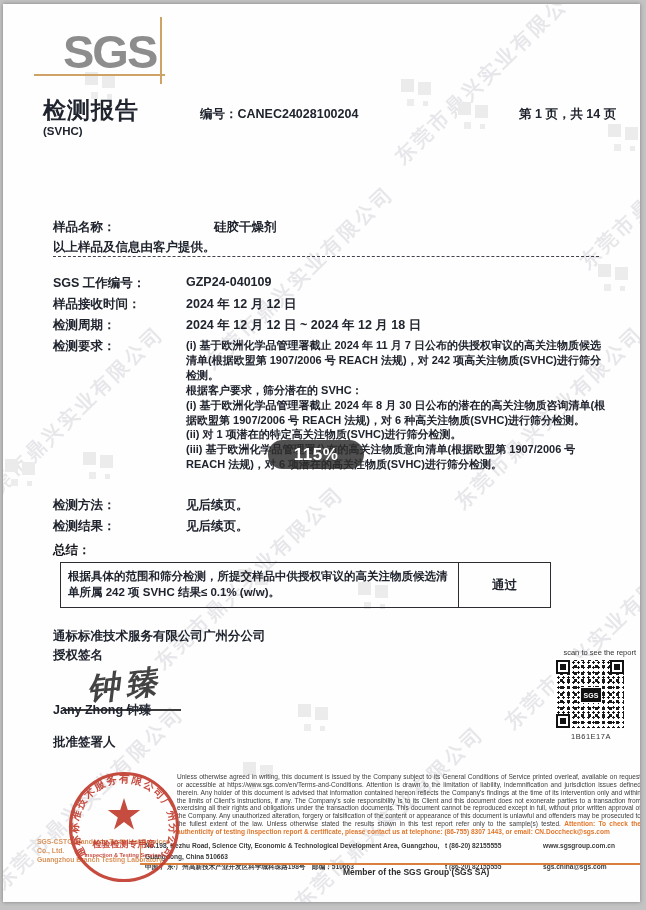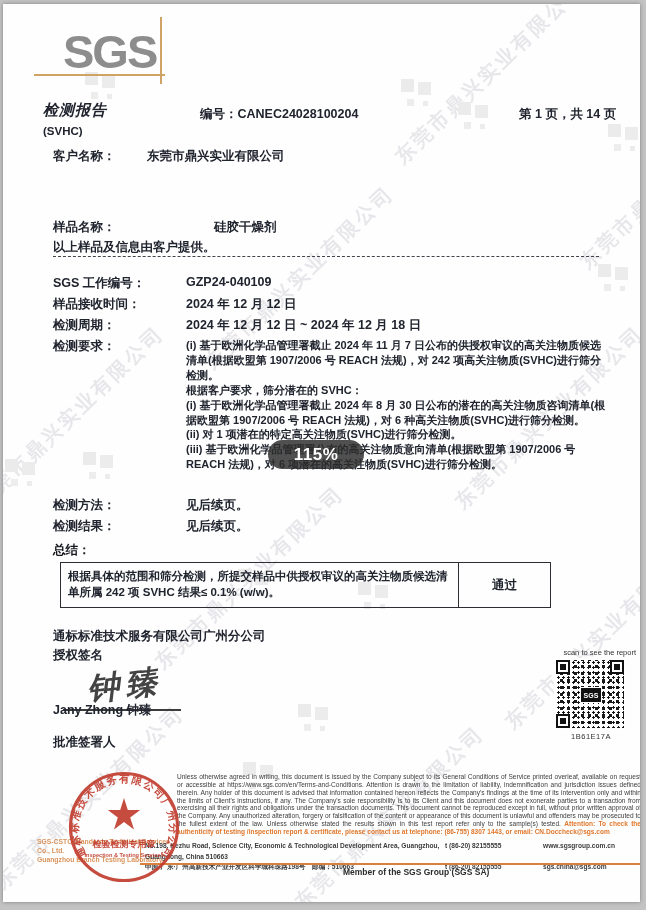--- a/index.html
+++ b/index.html
@@ -17,21 +17,21 @@
   .content{position:absolute;inset:0;z-index:2;color:#20242e;}
   .abs{position:absolute;}
   .lbl{font-weight:700;}
   .row-12{font-size:12.5px;font-weight:600;}
   
   .sgs-logo{left:60px;top:20px;font-size:47px;font-weight:700;color:#8d8d8d;letter-spacing:-2px;
     font-family:"Liberation Sans",sans-serif;}
   .logo-vline{left:157px;top:13px;width:2px;height:67px;background:#cfa266;}
   .logo-hline{left:31px;top:70px;width:131px;height:2px;background:#cfa266;}
   
-  .rep-title{left:40px;top:97px;font-size:15px;font-weight:800;letter-spacing:1px;font-style:italic;}
+  .rep-title{left:40px;top:91px;font-size:23px;font-weight:800;letter-spacing:1px;}
   .rep-sub{left:40px;top:121px;font-size:11.5px;font-weight:800;}
   .hdr-no{left:168px;top:102px;padding-left:29px;}
   .hdr-date{left:352px;top:102px;}
   .hdr-page{left:516px;top:102px;}
   
   .dashes{left:50px;top:252px;width:546px;border-top:1.6px dashed #41434a;}
   .req-lines{left:183px;top:334px;width:420px;font-size:11px;line-height:14.9px;font-weight:600;}
   .tbl{left:57px;top:558px;width:489px;height:44px;border:1.6px solid #2b2d33;display:flex;}
   .tbl-left{width:398px;border-right:1.6px solid #2b2d33;padding:5px 7px;font-size:11.5px;
     line-height:16px;font-weight:600;box-sizing:border-box;}
@@ -106,24 +106,20 @@
       <div class="abs logo-vline"></div>
       <div class="abs logo-hline"></div>
 
       <div class="abs rep-title">检测报告</div>
       <div class="abs rep-sub">(SVHC)</div>
       <div class="abs row-12 hdr-no">
         <span class="lbl">编号：</span><span>CANEC24028100204</span>
       </div>
       <div class="abs row-12 hdr-page">第 1 页，共 14 页</div>
 
-      <div class="abs row-12" style="left:50px;top:144px">
-        <span class="lbl">客户名称：</span>
-        <span style="margin-left:28px">东莞市鼎兴实业有限公司</span>
-      </div>
 
       <div class="abs row-12" style="left:50px;top:215px">
         <span class="lbl">样品名称：</span>
         <span style="margin-left:95px">硅胶干燥剂</span>
       </div>
       <div class="abs row-12" style="left:50px;top:235px">以上样品及信息由客户提供。</div>
       <div class="abs dashes"></div>
 
       <div class="abs row-12 lbl" style="left:50px;top:271px">SGS 工作编号：</div>
       <div class="abs row-12" style="left:183px;top:271px">GZP24-040109</div>

